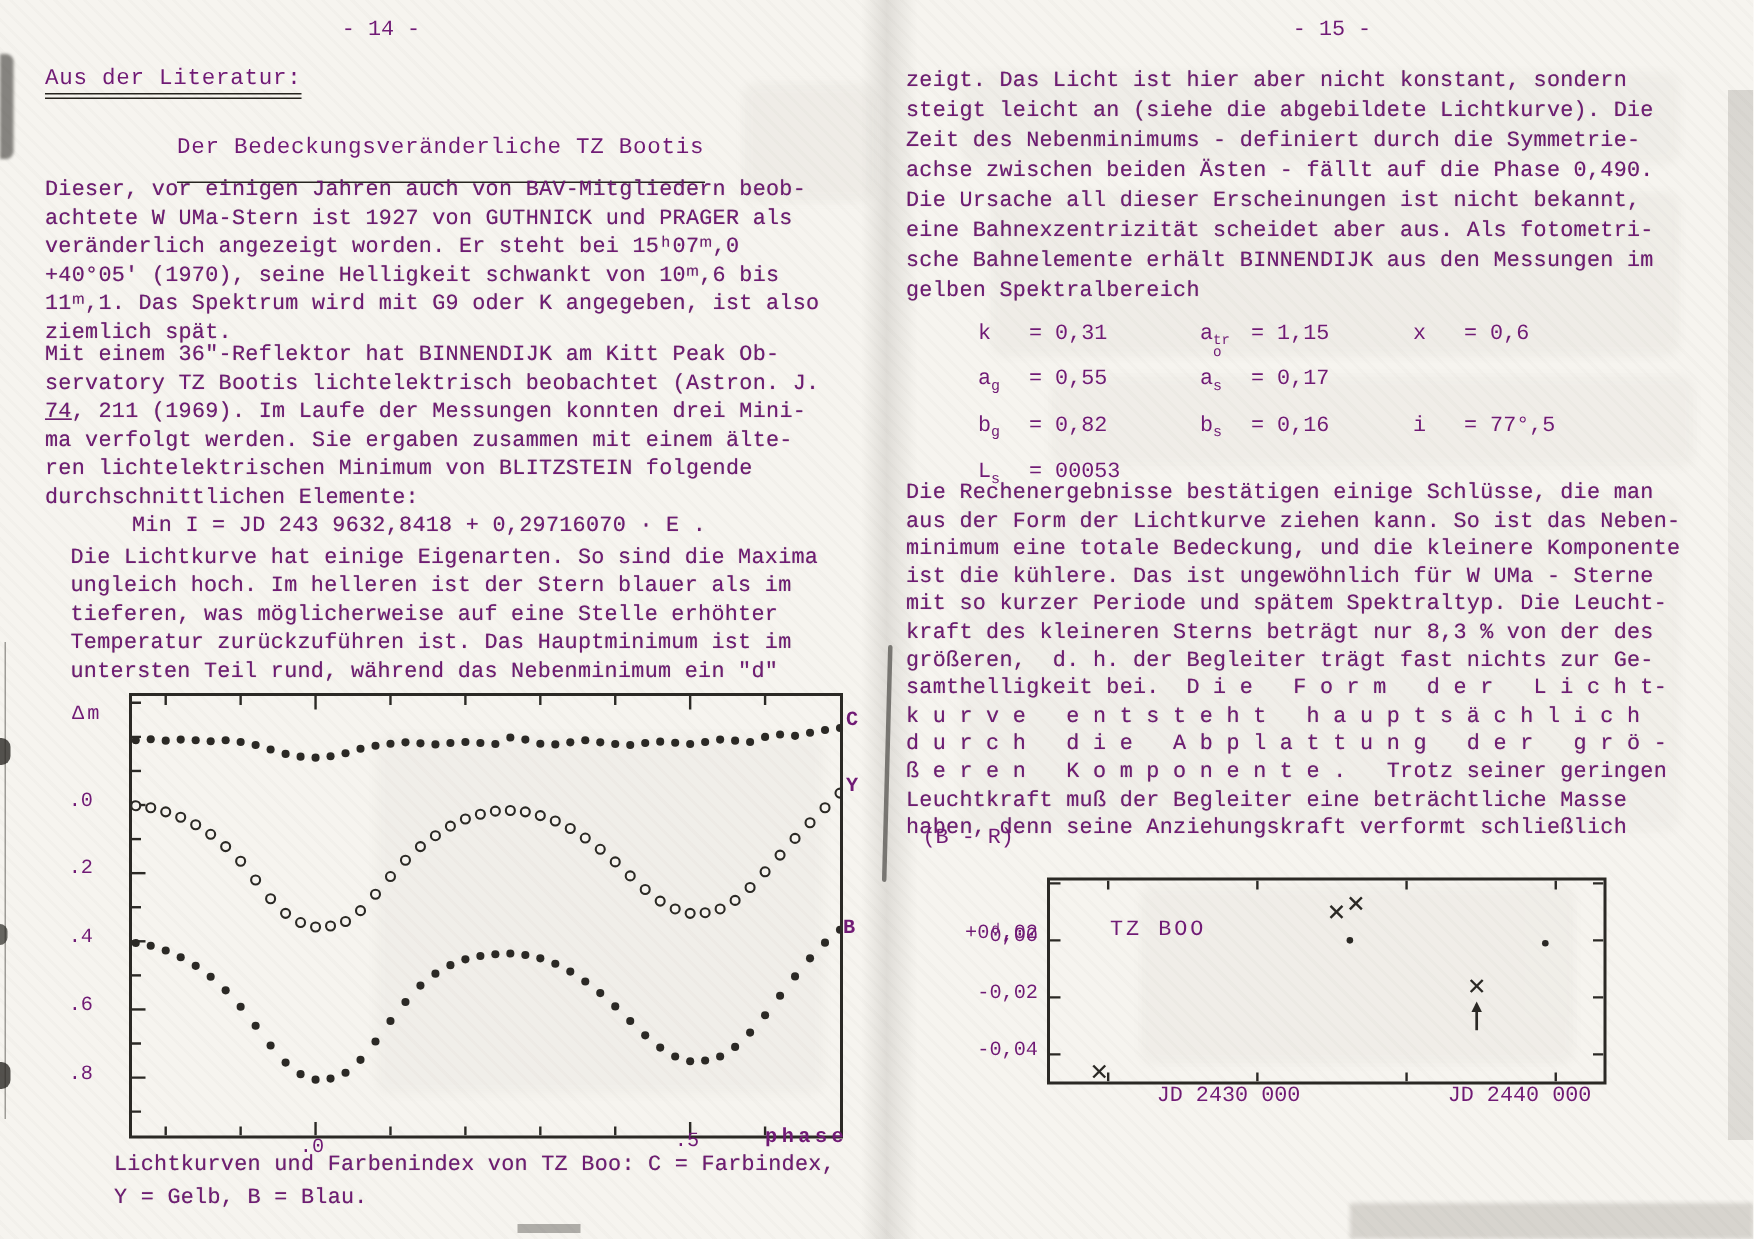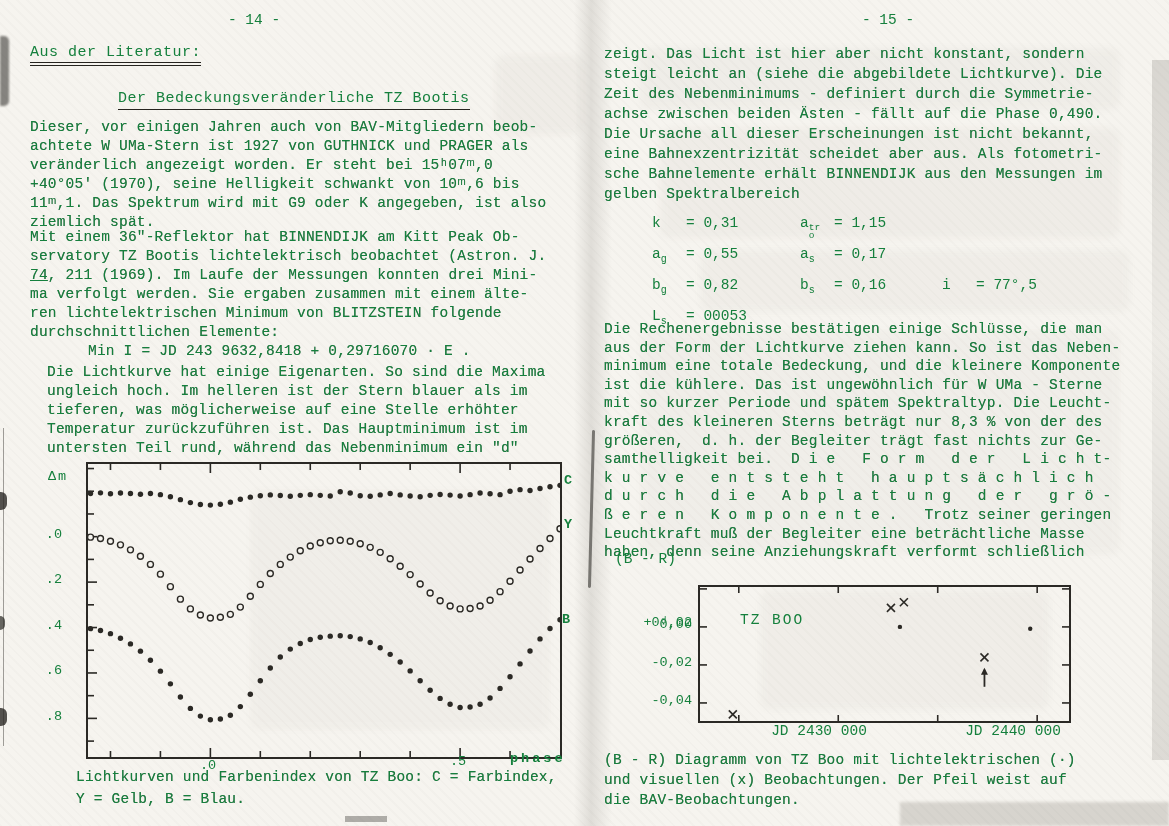--- a/index.html
+++ b/index.html
@@ -1,29 +1,29 @@
 <!DOCTYPE html>
 <html><head>
 <meta charset="utf-8">
 <style>
   html,body{margin:0;padding:0;}
   .sheet{position:relative;width:1169px;height:826px;background:#f6f4ef;overflow:hidden;
-         font-family:"Liberation Mono","DejaVu Sans Mono",monospace;color:#15803d;}
+         font-family:"Liberation Mono","DejaVu Sans Mono",monospace;color:#701a75;}
   .sheet::after{content:"";position:absolute;inset:0;pointer-events:none;
          background-image:repeating-linear-gradient(45deg, rgba(90,85,75,0.025) 0 2px, transparent 2px 7px);}
   .para{position:absolute;white-space:pre;font-size:14.5px;line-height:19px;letter-spacing:0.2px;z-index:3;
         text-shadow:0 0 0.5px rgba(40,38,34,0.55);}
   .lh20{line-height:20px;}
   .lh186{line-height:18.6px;}
   .lh22{line-height:22px;}
   .pageno{position:absolute;top:12px;width:80px;text-align:center;font-size:14.5px;z-index:3;}
   .sec-head{position:absolute;left:30px;top:44px;font-size:15px;letter-spacing:0.5px;z-index:3;
             border-bottom:4px double #26241f;padding-bottom:1px;}
   .art-title{position:absolute;left:118px;top:90px;font-size:15px;letter-spacing:0.5px;z-index:3;
-             border-bottom:1.5px solid #26241f;padding-bottom:2px;}
+             border-bottom:1.5px solid #26241f;padding-bottom:14px;}
   .u{text-decoration:underline;}
   .chart-box{position:absolute;border:2px solid #2b2925;z-index:3;}
   #chart1{left:86px;top:462px;width:472px;height:293px;}
   #chart2{left:698px;top:585px;width:369px;height:134px;}
   .chart-box svg{position:absolute;left:0;top:0;display:block;}
   .ticklabel{position:absolute;font-size:13.5px;z-index:3;}
   .tl-right{text-align:right;}
   .tl-center{text-align:center;}
   .series-label{position:absolute;font-size:13.5px;font-weight:bold;z-index:3;}
   .param-table{position:absolute;left:652px;top:212px;z-index:3;font-size:14.5px;}
@@ -293,20 +293,21 @@
 sche Bahnelemente erhält BINNENDIJK aus den Messungen im
 gelben Spektralbereich</div>
 
   <div class="param-table">
     <div class="prow">
       <div class="pcell"><span class="plab"><span>k</span></span><span class="pval">= 0,31</span></div>
       <div class="pcell"><span class="plab"><span>a</span><span class="ss">
               <span>tr</span>
               <span>o</span>
             </span></span><span class="pval">= 1,15</span></div>
+      <div class="pcell"><span class="plab"><span>x</span></span><span class="pval">= 0,6</span></div>
     </div>
     <div class="prow">
       <div class="pcell"><span class="plab"><span>a</span><sub class="psub">g</sub></span><span class="pval">= 0,55</span></div>
       <div class="pcell"><span class="plab"><span>a</span><sub class="psub">s</sub></span><span class="pval">= 0,17</span></div>
     </div>
     <div class="prow">
       <div class="pcell"><span class="plab"><span>b</span><sub class="psub">g</sub></span><span class="pval">= 0,82</span></div>
       <div class="pcell"><span class="plab"><span>b</span><sub class="psub">s</sub></span><span class="pval">= 0,16</span></div>
       <div class="pcell"><span class="plab"><span>i</span></span><span class="pval">= 77°,5</span></div>
     </div>
@@ -366,17 +367,14 @@
         <line x1="280.45822102425876" y1="74.32624113475177" x2="288.45822102425876" y2="66.32624113475177" stroke="#2b2925" stroke-width="1.6"></line>
         <line x1="284.45822102425876" y1="99.78723404255318" x2="284.45822102425876" y2="82.68085106382978" stroke="#2b2925" stroke-width="1.8"></line>
         <polygon points="284.45822102425876,80.68085106382978 280.95822102425876,87.68085106382978 287.95822102425876,87.68085106382978" fill="#2b2925"></polygon>
       </svg>
   </div>
   <div class="ticklabel" style="left:740px;top:612px;font-size:14.5px;letter-spacing:2px;">TZ BOO</div>
 
   <div class="ticklabel tl-center" style="left:758px;top:723px;width:122px;font-size:14.5px;">JD 2430 000</div>
   <div class="ticklabel tl-center" style="left:952px;top:723px;width:122px;font-size:14.5px;">JD 2440 000</div>
 
-  <div class="para lh20" style="left:604px;top:750px;">(B - R) Diagramm von TZ Boo mit lichtelektrischen (·)
-und visuellen (x) Beobachtungen. Der Pfeil weist auf
-die BAV-Beobachtungen.</div>
 
 </div>
 
 </body></html>

